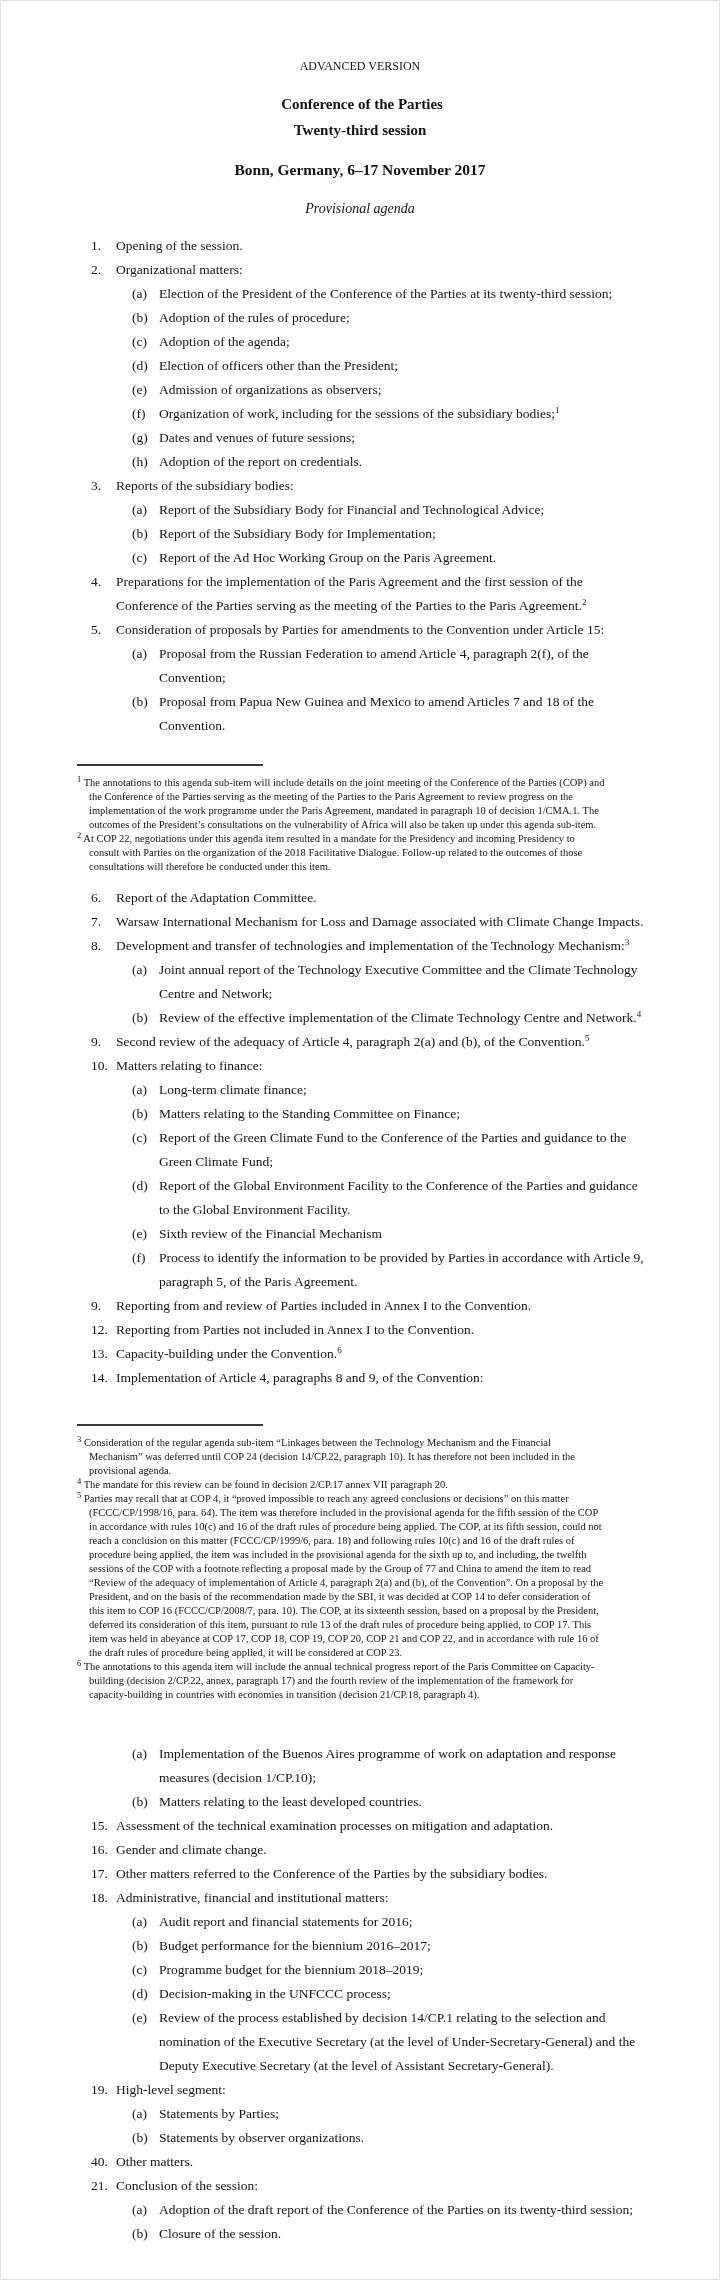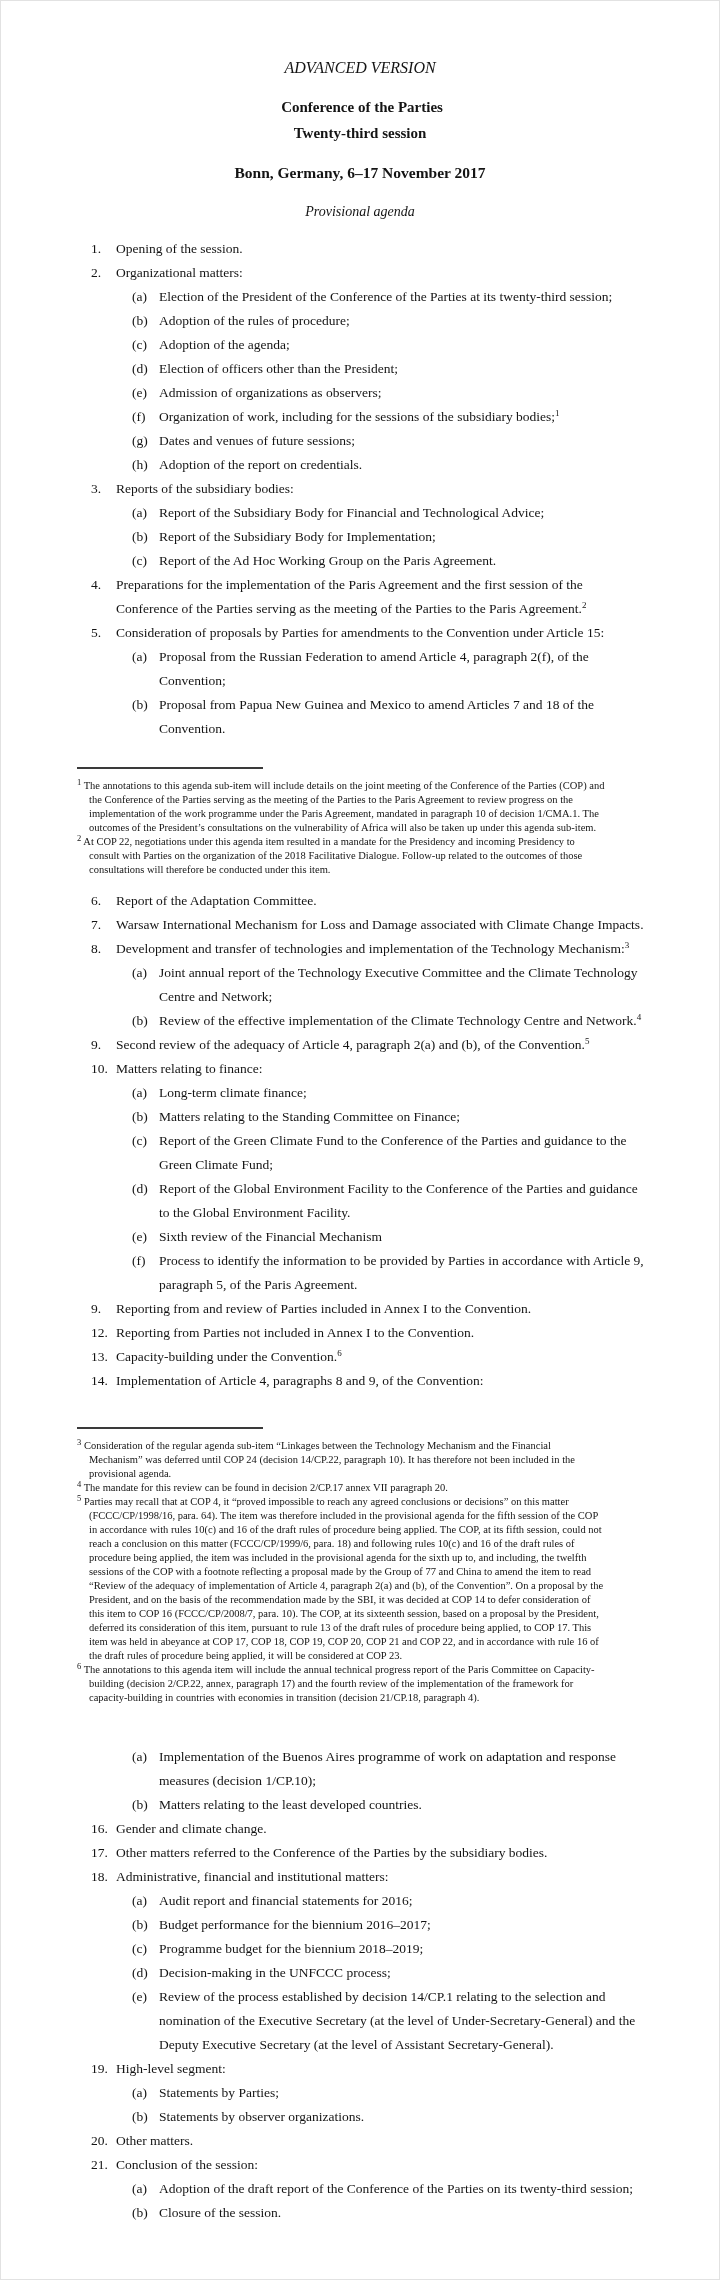--- a/index.html
+++ b/index.html
@@ -10,22 +10,21 @@
     margin: 0 auto;
     background: #ffffff;
     border: 1px solid #e2e2e2;
     box-sizing: border-box;
     font-family: "Liberation Serif", "DejaVu Serif", serif;
     color: #141414;
     overflow: hidden;
   }
   .header { padding-top: 58px; text-align: center; }
   .adv-version {
-    font-style: italic;
-    font-size: 16px;
+    font-size: 12px;
     margin: 0 0 22px 0;
   }
   .doc-title {
     font-weight: bold;
     font-size: 15px;
     margin: 0 0 9px 4px;
   }
   .doc-session {
     font-weight: bold;
     font-size: 15px;
@@ -250,20 +249,24 @@
       <div class="items-seg seg-3">
         <div class="row sub">
           <span class="marker">(a)</span>
           <span class="txt">Implementation of the Buenos Aires programme of work on adaptation and response measures (decision 1/CP.10);</span>
         </div>
         <div class="row sub">
           <span class="marker">(b)</span>
           <span class="txt">Matters relating to the least developed countries.</span>
         </div>
         <div class="row item">
+          <span class="marker">15.</span>
+          <span class="txt">Assessment of the technical examination processes on mitigation and adaptation.</span>
+        </div>
+        <div class="row item">
           <span class="marker">16.</span>
           <span class="txt">Gender and climate change.</span>
         </div>
         <div class="row item">
           <span class="marker">17.</span>
           <span class="txt">Other matters referred to the Conference of the Parties by the subsidiary bodies.</span>
         </div>
         <div class="row item">
           <span class="marker">18.</span>
           <span class="txt">Administrative, financial and institutional matters:</span>
@@ -294,21 +297,21 @@
         </div>
         <div class="row sub">
           <span class="marker">(a)</span>
           <span class="txt">Statements by Parties;</span>
         </div>
         <div class="row sub">
           <span class="marker">(b)</span>
           <span class="txt">Statements by observer organizations.</span>
         </div>
         <div class="row item">
-          <span class="marker">20.</span>
+          <span class="marker">40.</span>
           <span class="txt">Other matters.</span>
         </div>
         <div class="row item">
           <span class="marker">21.</span>
           <span class="txt">Conclusion of the session:</span>
         </div>
         <div class="row sub">
           <span class="marker">(a)</span>
           <span class="txt">Adoption of the draft report of the Conference of the Parties on its twenty-third session;</span>
         </div>

